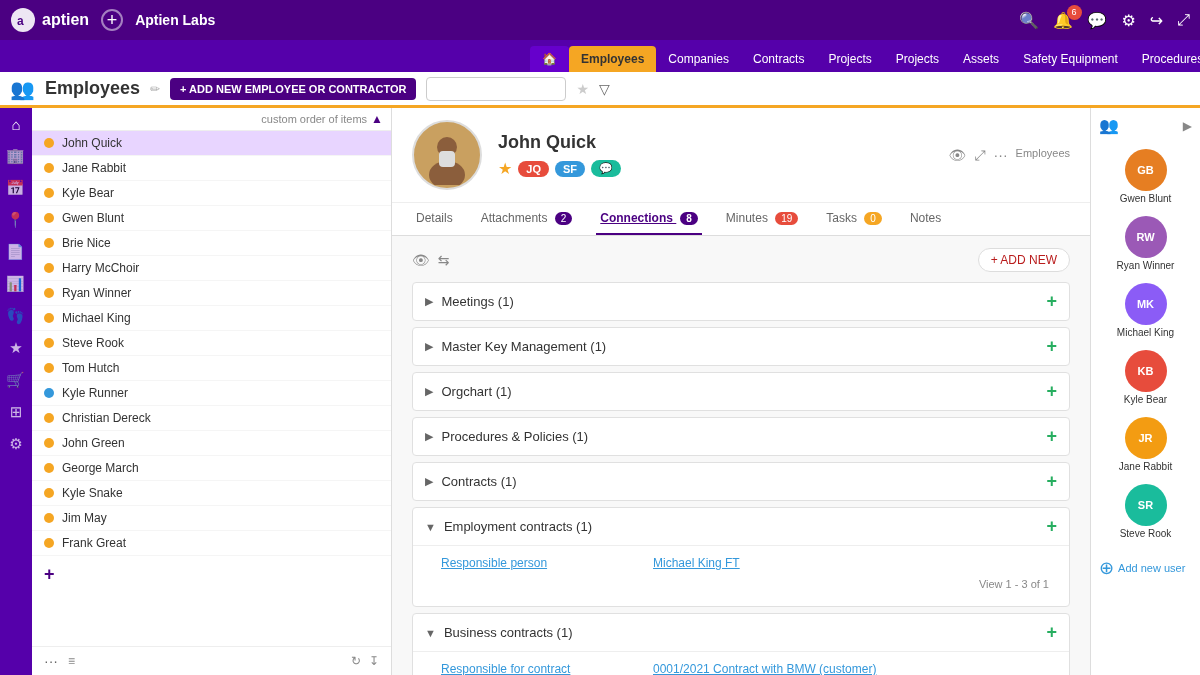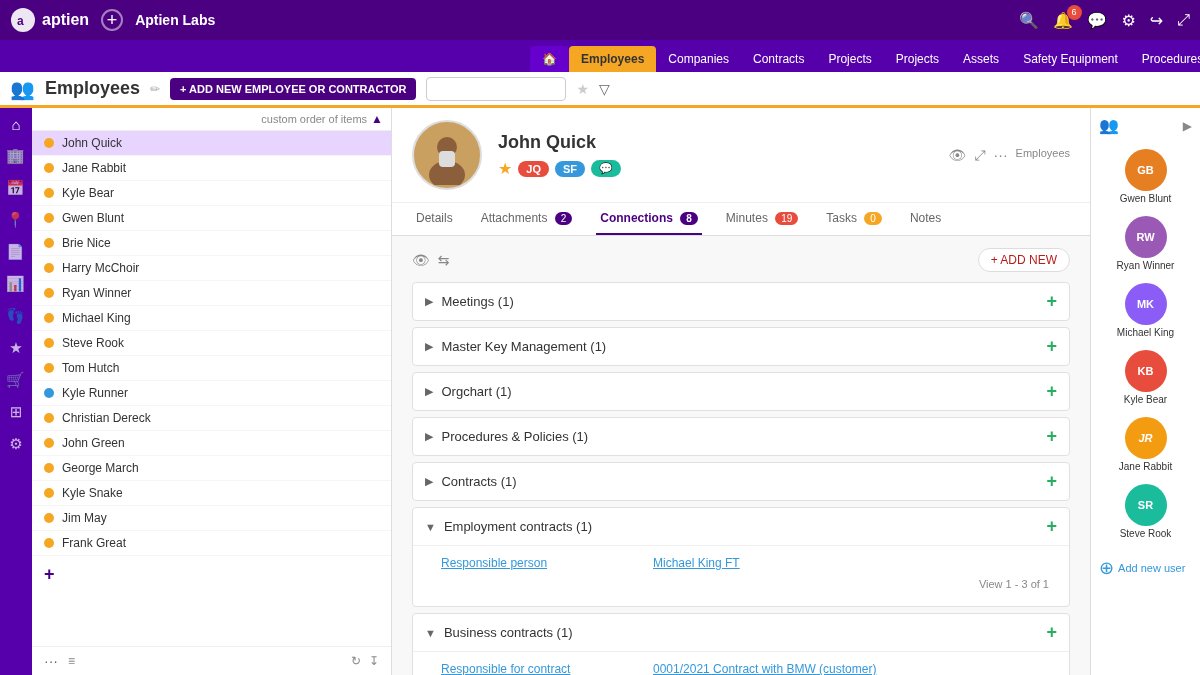--- a/index.html
+++ b/index.html
@@ -201,20 +201,21 @@
       padding: 8px 4px;
       font-size: 12px;
       color: #666;
       cursor: pointer;
       border-bottom: 2px solid transparent;
     }
     .content-tab.active {
       color: #4B0082;
       border-bottom: 2px solid #4B0082;
       font-weight: bold;
+      text-decoration: underline;
     }
     .tab-count {
       background: #4B0082; color: white;
       border-radius: 10px; padding: 1px 6px; font-size: 10px; margin-left: 4px;
     }
     .tab-count.orange { background: #f5a623; color: white; }
     .tab-count.red { background: #e74c3c; color: white; }
 
     
     .connections-content {
@@ -600,21 +601,21 @@
   </div>
         <div class="sidebar-user">
     <div class="sidebar-avatar" style="background:#8b5cf6;">MK</div>
     <span class="sidebar-name">Michael King</span>
   </div>
         <div class="sidebar-user">
     <div class="sidebar-avatar" style="background:#e74c3c;">KB</div>
     <span class="sidebar-name">Kyle Bear</span>
   </div>
         <div class="sidebar-user">
-    <div class="sidebar-avatar" style="background:#f39c12;font-style:italic;">JR</div>
+    <div class="sidebar-avatar" style="background:#f39c12;">JR</div>
     <span class="sidebar-name">Jane Rabbit</span>
   </div>
         <div class="sidebar-user">
     <div class="sidebar-avatar" style="background:#1abc9c;">SR</div>
     <span class="sidebar-name">Steve Rook</span>
   </div>
       </div>
     <div class="add-new-user">
       <span class="add-user-icon">⊕</span>
       <span class="add-user-text">Add new user</span>

